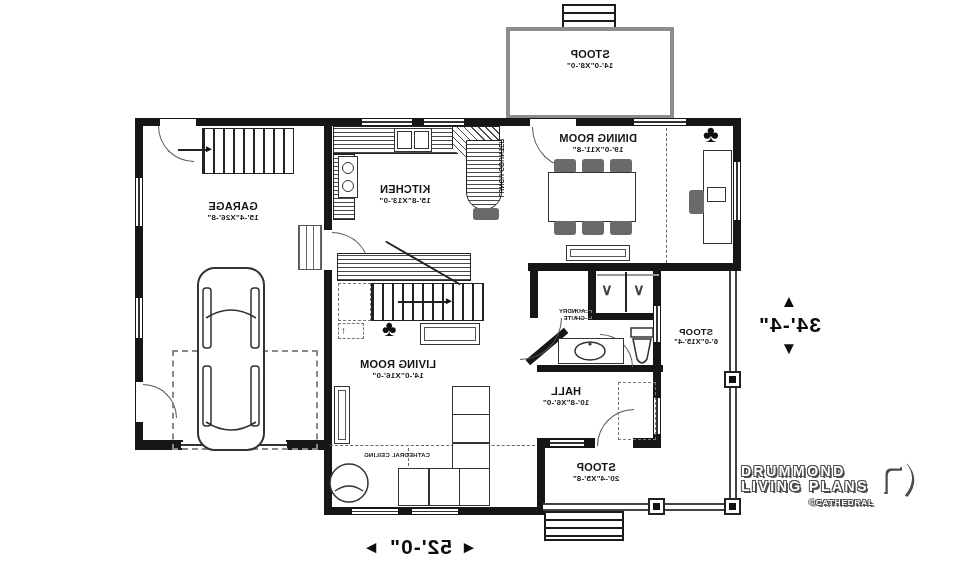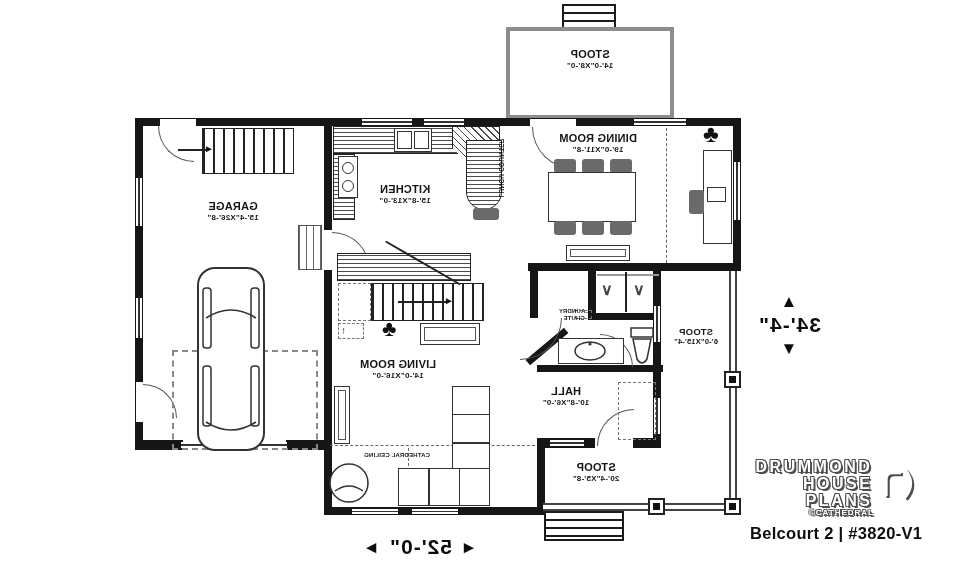--- a/index.html
+++ b/index.html
@@ -38,21 +38,21 @@
   .line{position:absolute;background:#222}
   .dimtxt{font-weight:bold;font-size:21px;color:#0d0d0d;transform:scaleX(-1);letter-spacing:1px}
   .dimarrow{font-size:17px;color:#0d0d0d;line-height:1}
   #dim-w{position:absolute;left:344px;top:533px;width:152px;height:28px;display:flex;align-items:center;justify-content:center;gap:9px}
   #dim-h{position:absolute;left:745px;top:279px;width:88px;height:92px;display:flex;flex-direction:column;align-items:center;justify-content:center;gap:3px}
   #branding{position:absolute;left:740px;top:459px;width:220px;height:86px}
   .outline{color:#fff;font-weight:bold;
     text-shadow:-1px -1px 0 #4d4d4d,1px -1px 0 #4d4d4d,-1px 1px 0 #4d4d4d,1px 1px 0 #4d4d4d,2px 2px 0 #4d4d4d;
     letter-spacing:2.5px;line-height:1.05}
   #logo-row{display:flex;align-items:center;justify-content:flex-end;gap:5px;padding-right:40px}
-  #logo-text{text-align:right;font-size:16px}
+  #logo-text{text-align:left;font-size:14px}
   #copyright{font-size:8px;text-align:right;padding-right:86px;letter-spacing:1px}
   #plan-title{font-size:16.5px;font-weight:bold;color:#0d0d0d;padding-left:10px;margin-top:6px;letter-spacing:.3px}
 </style>
 </head>
 <body>
 
 <div id="plan">
 
   <div class="steps" style="left:562px;top:4px;width:54px;height:25px"></div>
   <div class="stoopb" style="left:506px;top:27px;width:168px;height:92px"></div>
@@ -235,30 +235,29 @@
   <div id="dim-h">
     <span class="dimarrow">▲</span>
     <span class="dimtxt">34'-4"</span>
     <span class="dimarrow">▼</span>
   </div>
 
   <div id="branding">
     <div id="logo-row">
       <div id="logo-text" class="outline">
         <div>DRUMMOND</div>
-        <div>HOUSE PLANS</div>
+        <div>LIVING PLANS</div>
       </div>
       <svg width="46" height="40" viewBox="0 0 46 40">
         <g fill="none" stroke="#4d4d4d" stroke-width="3.5" transform="translate(2,2)">
           <path d="M10,33 V15 Q10,8 17,8 H26"></path>
             <path d="M30,4 Q43,19 30,35"></path>
         </g>
         <g fill="none" stroke="#fff" stroke-width="3">
           <path d="M10,33 V15 Q10,8 17,8 H26"></path>
             <path d="M30,4 Q43,19 30,35"></path>
         </g>
       </svg>
     </div>
     <div id="copyright" class="outline">©CATHEDRAL</div>
-    <div id="plan-title">Belcourt 2 | #3820-V1</div>
   </div>
 
 </div>
 
 </body></html>

